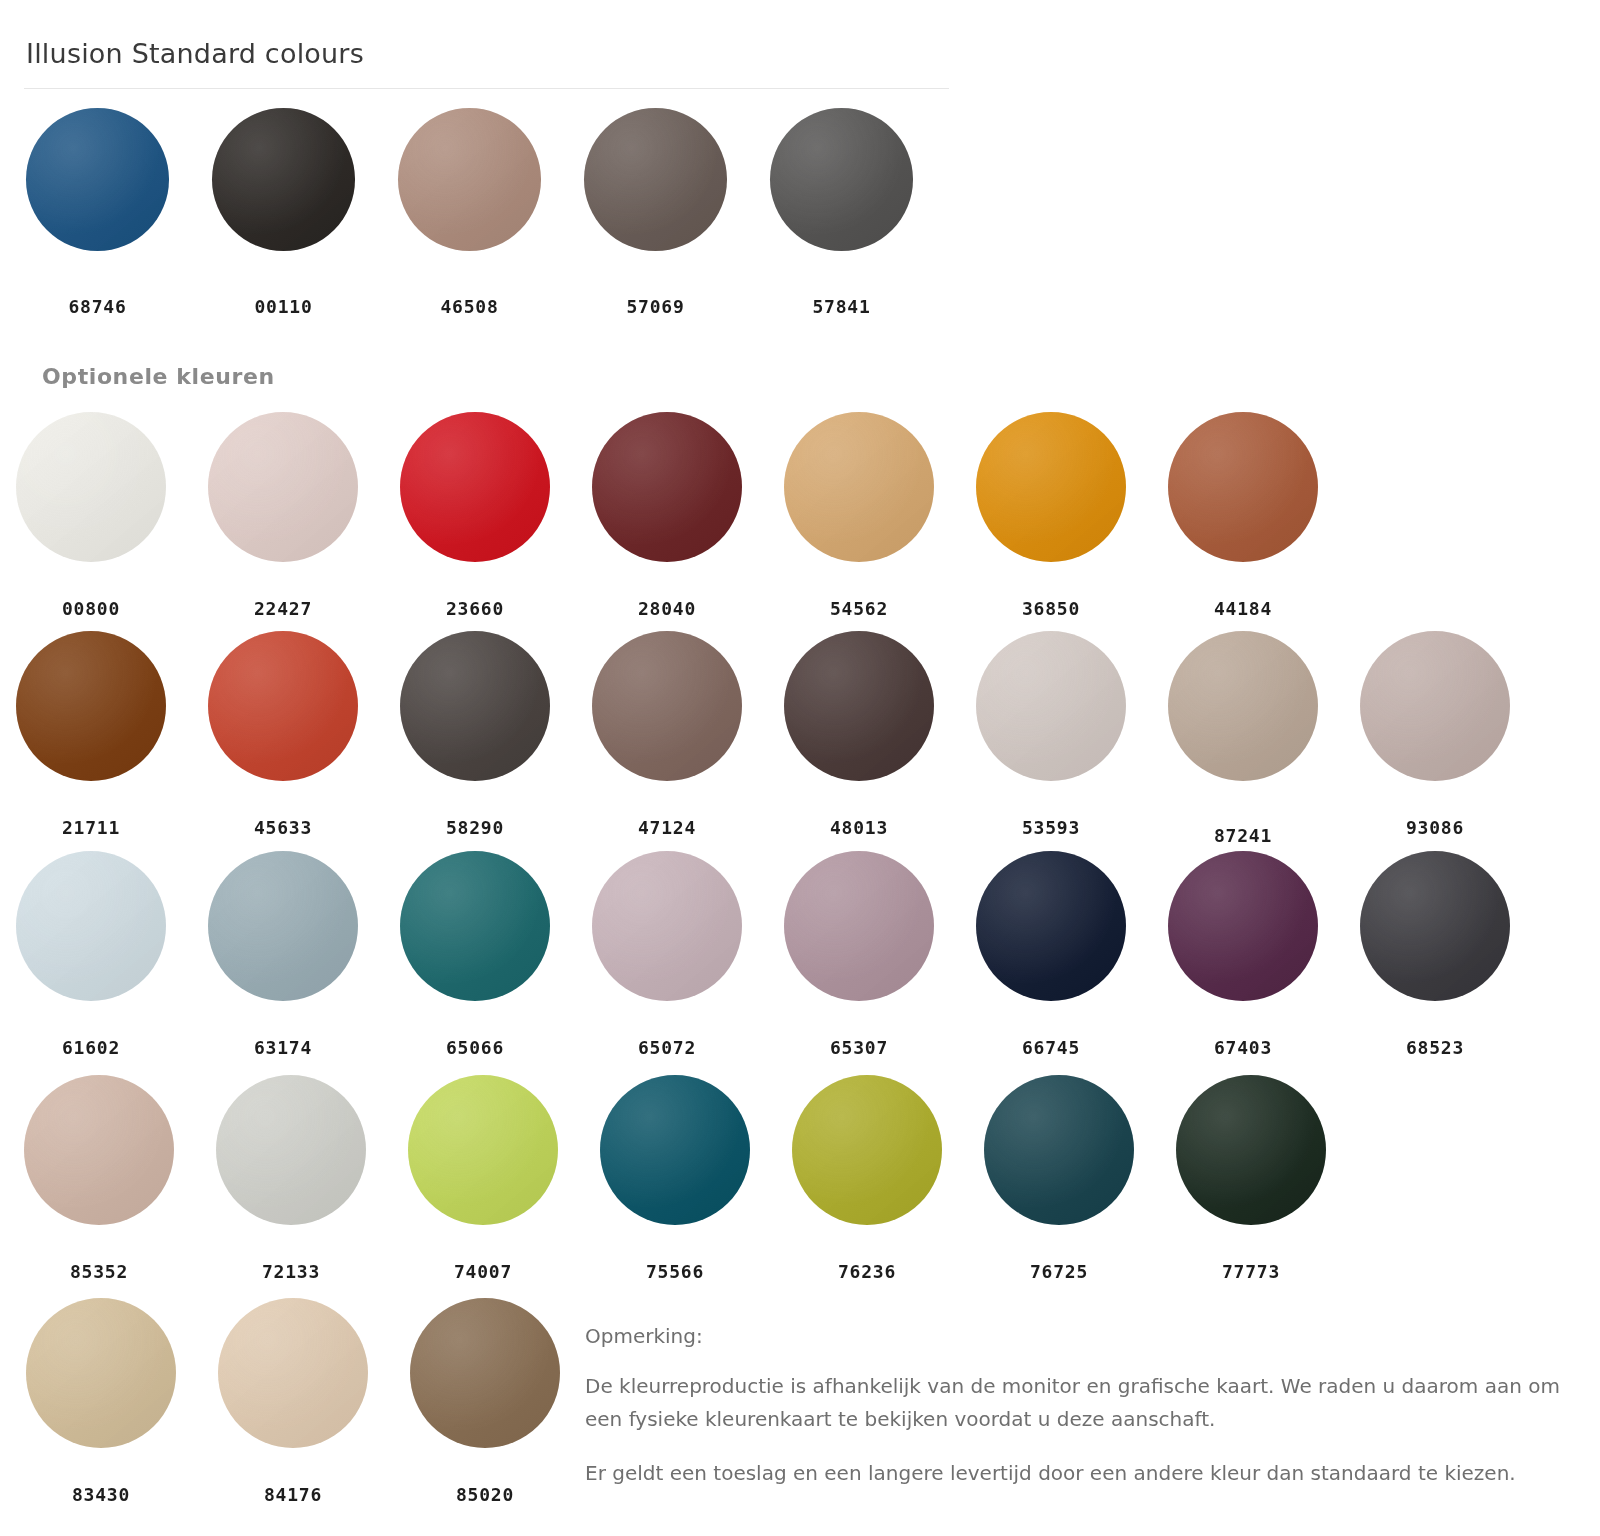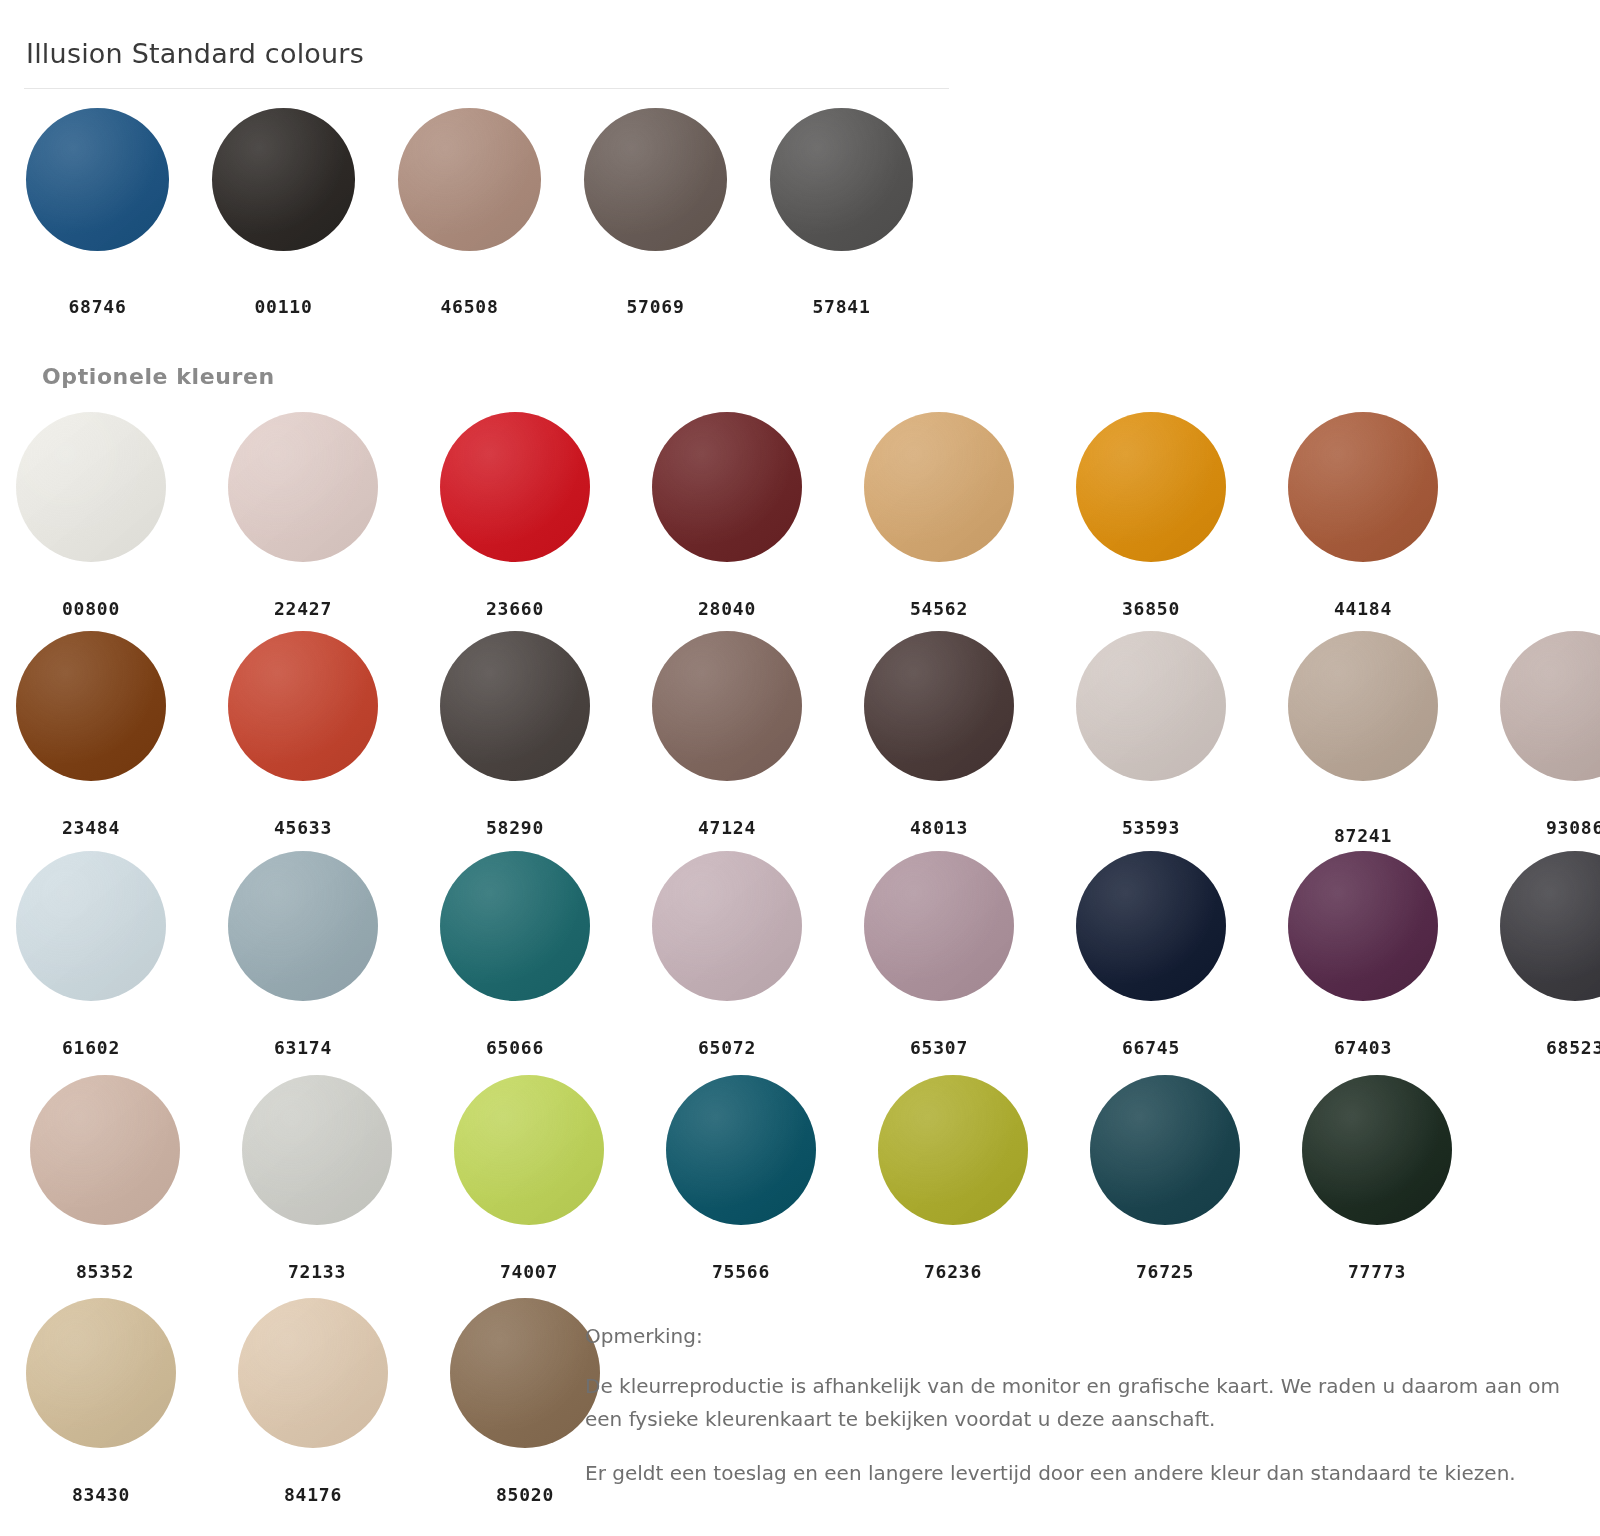--- a/index.html
+++ b/index.html
@@ -95,28 +95,28 @@
     color: #1d1d1d;
     white-space: nowrap;
   }
 
   
   .row-standard { left: 26px; top: 108px; gap: 43px; }
   .row-standard .dot { width: 143px; height: 143px; }
   .row-standard .code { margin-top: 45px; }
 
   
-  .row-opt { gap: 62px; }
+  .row-opt { gap: 42px; }
   .row-opt .dot { width: 150px; height: 150px; }
   .row-opt .code { margin-top: 36px; }
 
   .row-opt-1 { left: 16px; top: 412px; }
   .row-opt-2 { left: 16px; top: 631px; }
   .row-opt-3 { left: 16px; top: 851px; }
-  .row-opt-4 { left: 30px; top: 1075px; }
+  .row-opt-4 { left: 24px; top: 1075px; }
   .row-opt-5 { left: 26px; top: 1298px; }
 
   .row-opt-1 .swatch, .row-opt-2 .swatch,
   .row-opt-3 .swatch, .row-opt-4 .swatch,
   .row-opt-5 .swatch { width: 150px; }
 
   .row-standard .swatch { width: 143px; }
 
   
   .nudge-down { margin-top: 44px !important; }
@@ -204,21 +204,21 @@
       </div>
       <div class="swatch">
         <span class="dot dot-shadeable" style="background: rgb(171, 92, 58);"></span>
         <span class="code">44184</span>
       </div>
     </div>
 
   <div class="row row-opt row-opt-2">
       <div class="swatch">
         <span class="dot dot-shadeable" style="background: rgb(126, 63, 18);"></span>
-        <span class="code">23484</span>
+        <span class="code">21711</span>
       </div>
       <div class="swatch">
         <span class="dot dot-shadeable" style="background: rgb(200, 68, 46);"></span>
         <span class="code">45633</span>
       </div>
       <div class="swatch">
         <span class="dot dot-shadeable" style="background: rgb(74, 67, 64);"></span>
         <span class="code">58290</span>
       </div>
       <div class="swatch">

